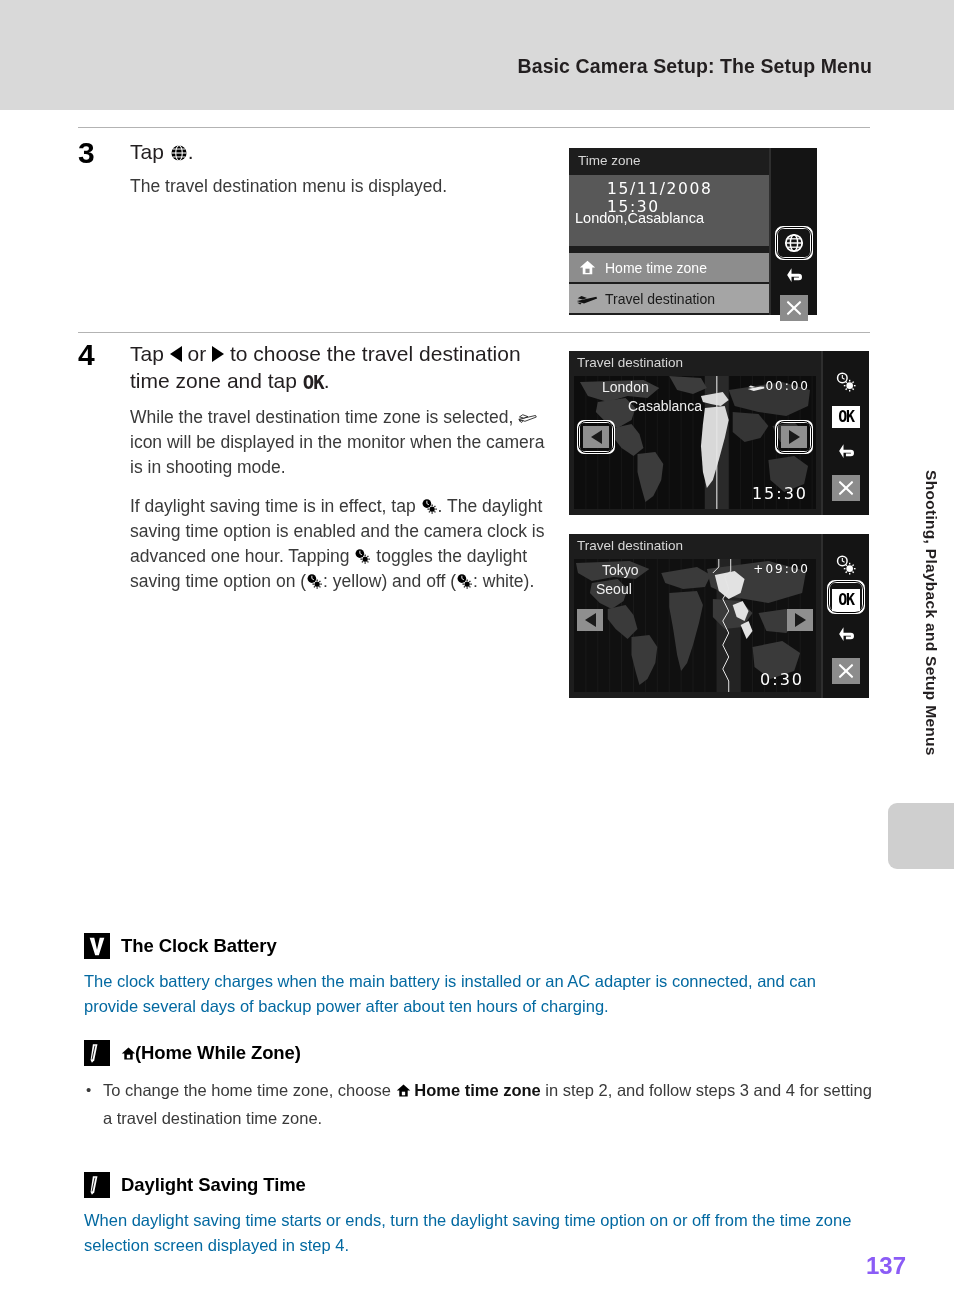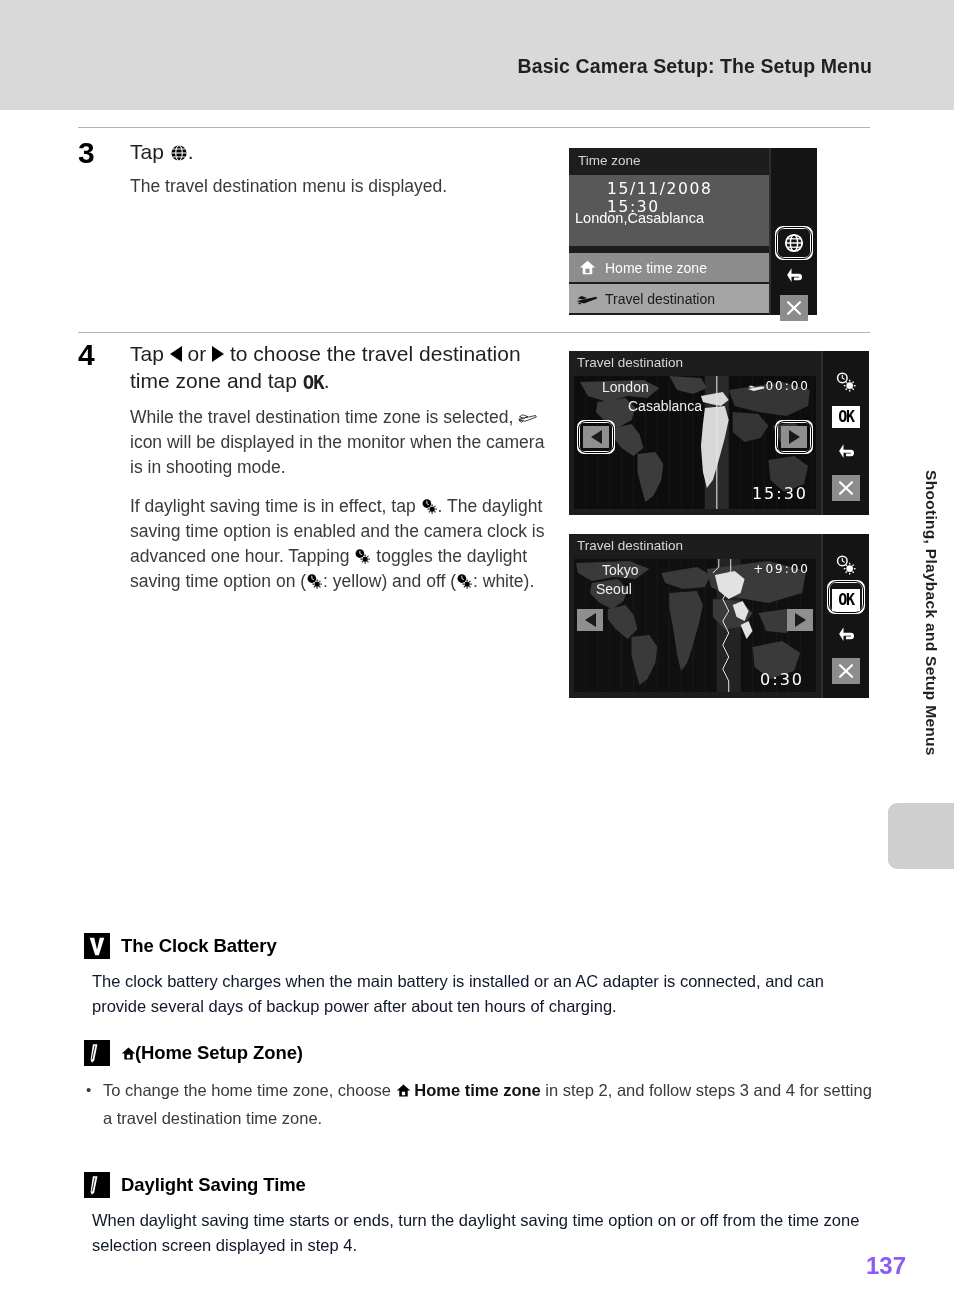--- a/index.html
+++ b/index.html
@@ -322,22 +322,22 @@
   }
   .note-title {
     font-size: 18.5px;
     font-weight: bold;
     color: #000;
     letter-spacing: -.1px;
   }
   .note-body {
     font-size: 16.5px;
     line-height: 25px;
-    color: #0f172a;
-    margin: 8px;
+    color: #0369a1;
+    margin: 0;
   }
   .note-list { margin: 0; padding: 0; list-style: none; }
   .note-list li {
     position: relative;
     padding-left: 19px;
     font-size: 16.5px;
     line-height: 28px;
     color: #3a3a3a;
     margin-bottom: 2px;
   }
@@ -781,21 +781,21 @@
         <path d="M7.5 2.5 L12.5 2.5 L9 20 L6.5 22.5 L5 19.5 Z" fill="#ffffff"></path>
         <line x1="9.8" y1="4" x2="6.6" y2="19" stroke="#000" stroke-width="0.9"></line>
       </svg>
     </div>
     <div class="note-title">
       <span class="ic ic-home-inline">
         <svg viewBox="0 0 20 20" width="15" height="15" aria-hidden="true">
           <path d="M10 2 L19 10 H15.6 V18 H4.4 V10 H1 Z" fill="#000"></path>
           <rect x="7.8" y="11.6" width="4.4" height="4.8" fill="#ffffff"></rect>
         </svg>
-      </span><span>(Home Setup Zone)</span>
+      </span><span>(Home While Zone)</span>
     </div>
   </div>
   <ul class="note-list">
     <li>
       <span>To change the home time zone, choose</span>
       <span class="ic ic-home-inline">
         <svg viewBox="0 0 20 20" width="15" height="15" aria-hidden="true">
           <path d="M10 2 L19 10 H15.6 V18 H4.4 V10 H1 Z" fill="#000"></path>
           <rect x="7.8" y="11.6" width="4.4" height="4.8" fill="#ffffff"></rect>
         </svg>

